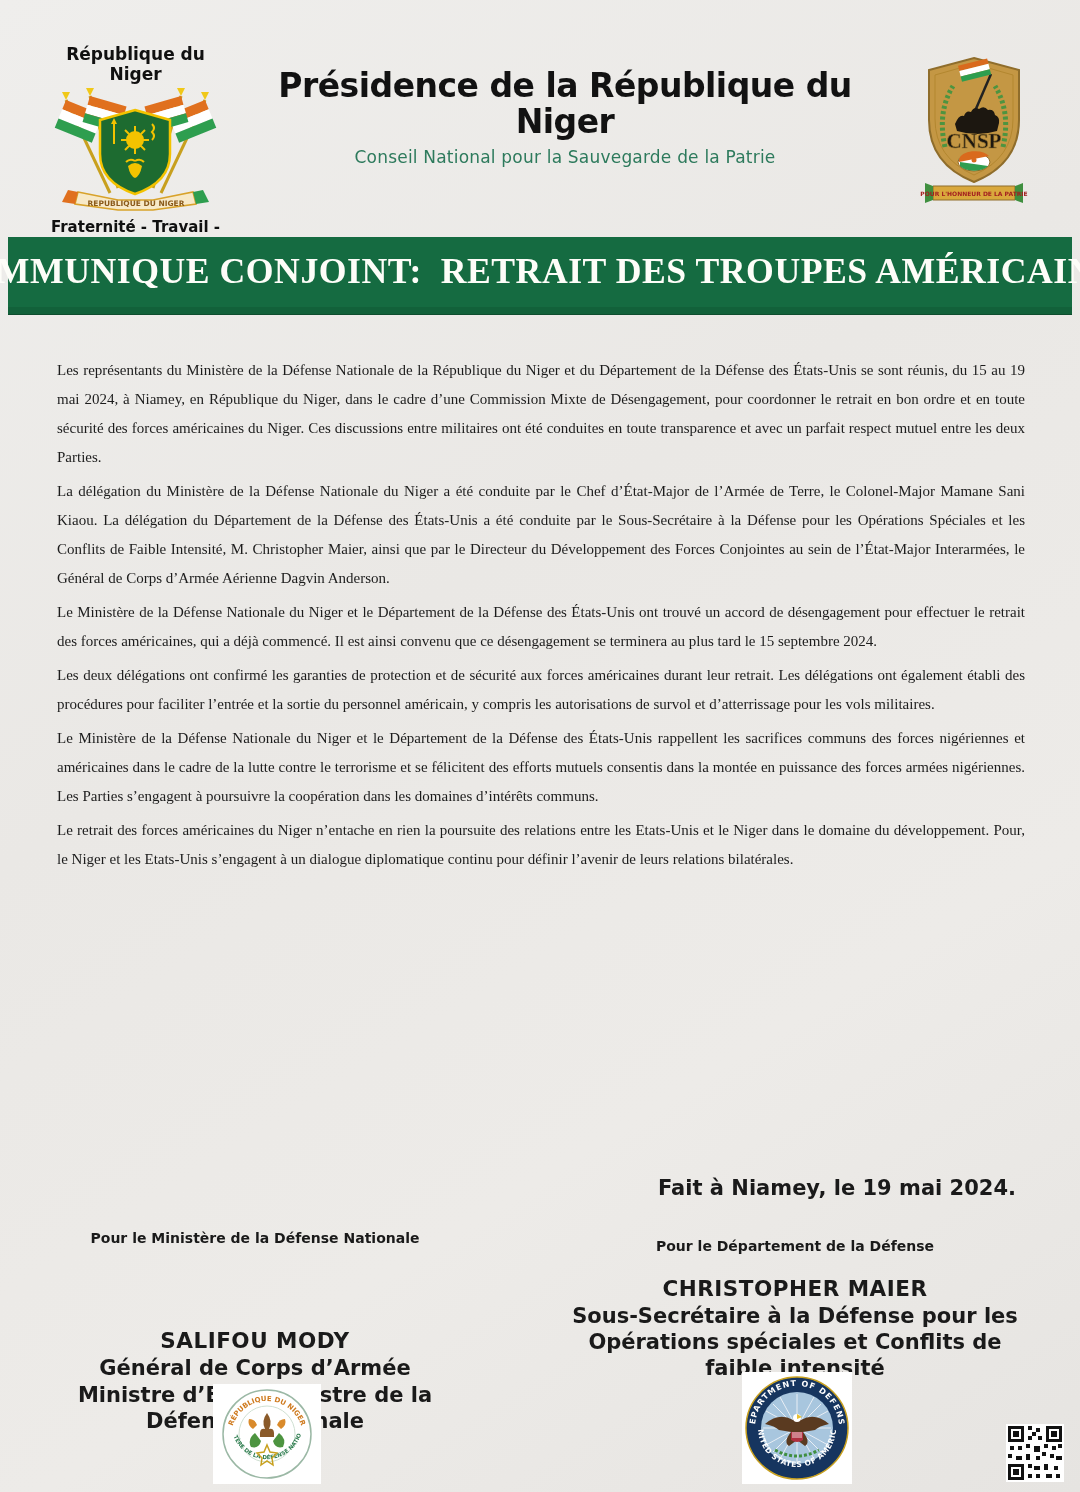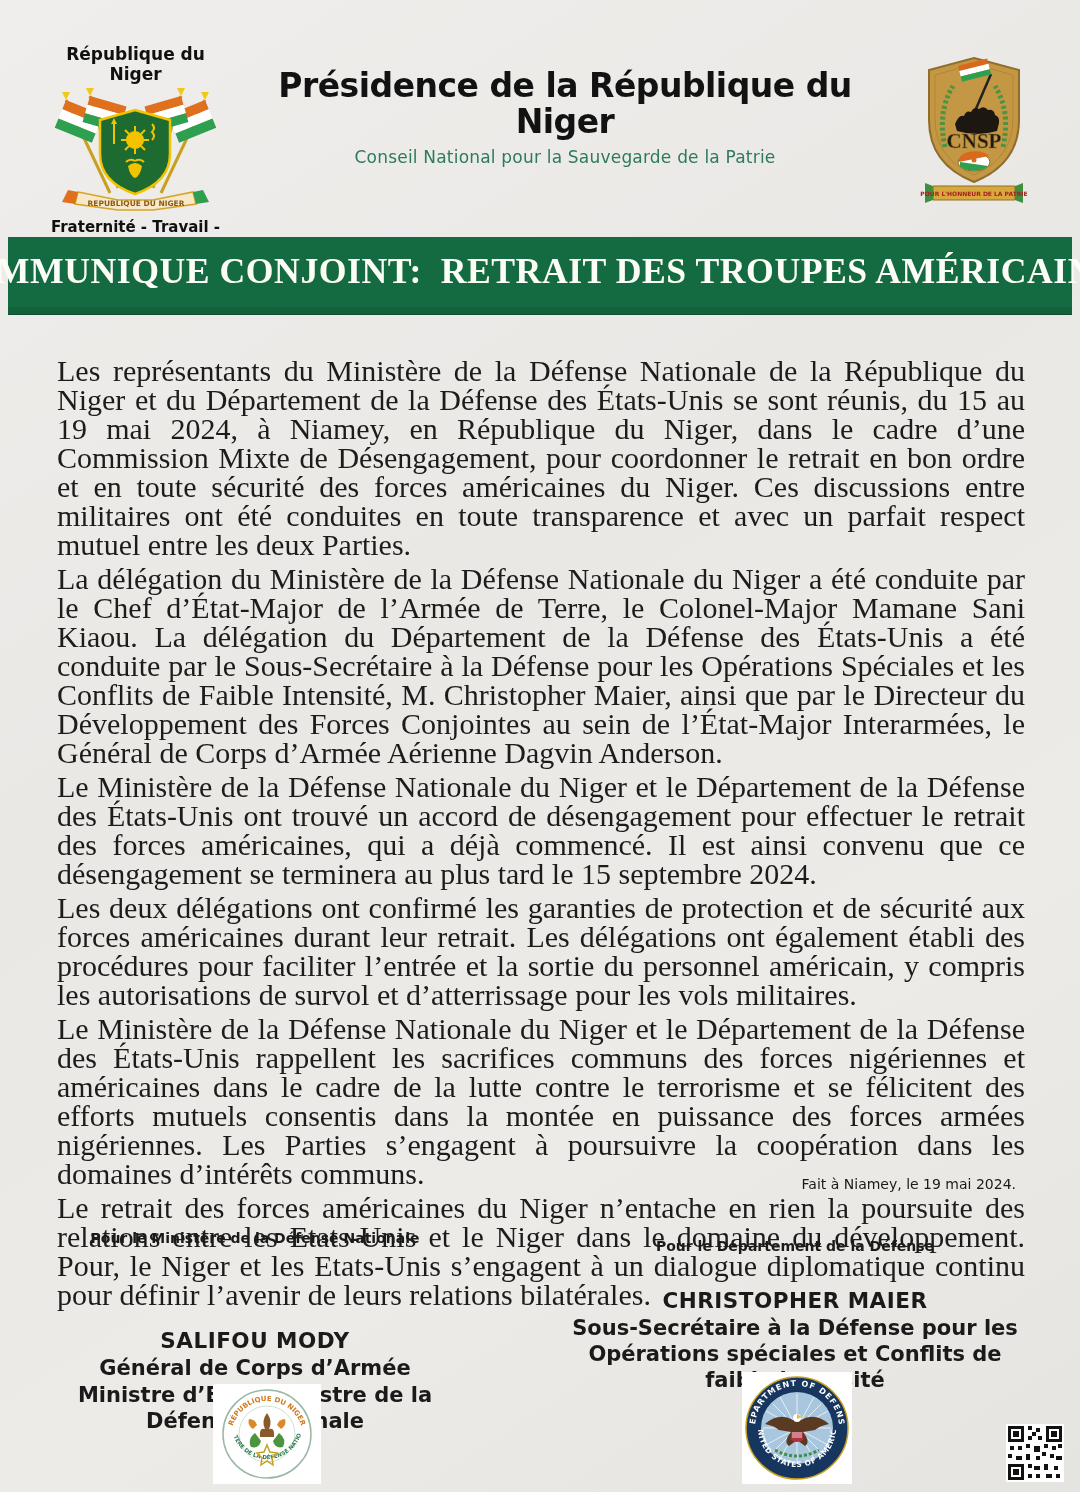--- a/index.html
+++ b/index.html
@@ -25,32 +25,32 @@
     display:flex;align-items:center;justify-content:center;
     box-shadow:0 1px 0 #0e4d2e;
   }
   .banner-title{
     font-family:"Liberation Serif", serif;font-weight:bold;color:#fdfdf8;
     font-size:35px;letter-spacing:0.5px;white-space:pre;transform:scaleX(1.02);
   }
   
   .doc-body{
     position:absolute;left:57px;top:356px;width:968px;
-    font-family:"Liberation Serif", serif;font-size:30px;line-height:29px;
+    font-family:"Liberation Serif", serif;font-size:15px;line-height:29px;
     text-align:justify;color:#1c1c1c;
   }
   .doc-body p{margin:0 0 5px 0;}
   
-  .dateline{position:absolute;right:64px;top:1176px;font-weight:normal;font-size:14px;color:#1a1a1a;}
+  .dateline{position:absolute;right:64px;top:1176px;font-weight:bold;font-size:21px;color:#1a1a1a;}
   .sig{position:absolute;text-align:center;color:#1a1a1a;}
   .sig-left{left:40px;top:1230px;width:430px;}
   .sig-right{left:565px;top:1238px;width:460px;}
   .sig-heading{font-weight:bold;font-size:14px;}
   .sig-name{font-weight:bold;font-size:21.5px;margin-top:82px;letter-spacing:0.5px;}
-  .sig-right .sig-name{margin-top:34px;}
+  .sig-right .sig-name{margin-top:22px;}
   .sig-role{font-weight:bold;font-size:21px;line-height:26px;margin-top:2px;}
   .sig-role2{font-weight:bold;font-size:21px;line-height:26px;margin-top:1px;width:370px;margin-left:auto;margin-right:auto;}
   
   .seal-box{position:absolute;background:#ffffff;display:flex;align-items:center;justify-content:center;}
   .mod-seal-box{left:213px;top:1384px;width:108px;height:100px;}
   .dod-seal-box{left:742px;top:1372px;width:110px;height:112px;}
   .qr-box{position:absolute;left:1006px;top:1424px;width:58px;height:58px;}
 </style>
 </head>
 <body>

